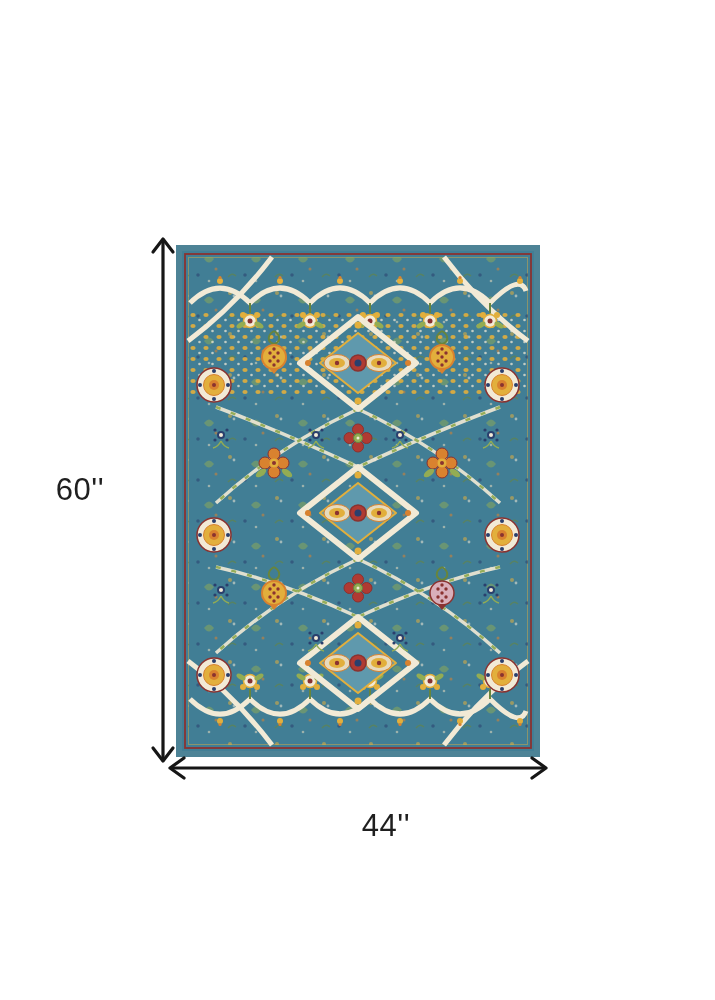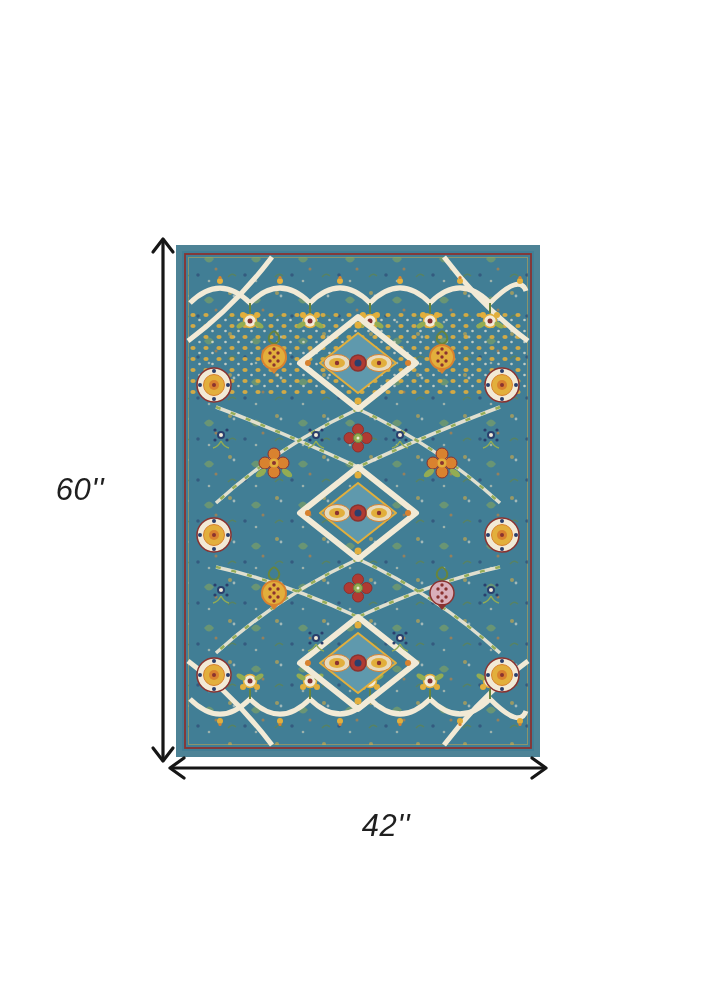--- a/index.html
+++ b/index.html
@@ -1,18 +1,18 @@
 <!DOCTYPE html>
 <html style="--background: #ffffff; --arrow: #161616; --label-text: #1f1f1f; --rug-edge: #4d8396; --rug-field: #417e95; --rug-teal-light: #5f99ad; --rug-ivory: #f2ead6; --rug-cream: #e7dabd; --rug-gold: #e2af3c; --rug-orange: #d9822f; --rug-red: #b03a32; --rug-maroon: #8a3230; --rug-green: #93ac53; --rug-olive: #68853c; --rug-navy: #2a3f6d; --rug-pink: #d9afba;"><head>
 <meta charset="utf-8">
 <style>
   html,body{margin:0;padding:0;}
   body{width:715px;height:1000px;background:var(--background,#fff);
        font-family:"Liberation Sans", sans-serif;overflow:hidden;}
-  .stage{position:relative;width:715px;height:1000px;background:var(--background,#fff);font-style:italic;}
+  .stage{position:relative;width:715px;height:1000px;background:var(--background,#fff);}
   .rug{position:absolute;left:176px;top:245px;width:364px;height:512px;}
   .overlay{position:absolute;left:0;top:0;width:715px;height:1000px;pointer-events:none;}
   .dim-label{position:absolute;color:var(--label-text,#1f1f1f);font-size:31px;
              line-height:1;text-align:center;letter-spacing:0.5px;}
   .dim-label.v{left:48px;top:474px;width:64px;}
   .dim-label.h{left:354px;top:810px;width:64px;}
   .arrow{stroke:var(--arrow,#161616);fill:none;stroke-width:3.2;stroke-linecap:round;stroke-linejoin:round;}
   
   .f-none{fill:none}.f-edge{fill:var(--rug-edge)}.f-field{fill:var(--rug-field)}
   .f-tealL{fill:var(--rug-teal-light)}.f-ivory{fill:var(--rug-ivory)}.f-cream{fill:var(--rug-cream)}
@@ -262,14 +262,14 @@
       <path class="arrow" d="M153 748 L163 761 L173 748"></path>
     </g>
     <g>
       <line class="arrow" x1="172" y1="768" x2="544" y2="768"></line>
       <path class="arrow" d="M184 758 L170 768 L184 778"></path>
       <path class="arrow" d="M532 758 L546 768 L532 778"></path>
     </g>
   </svg>
 
   <div class="dim-label v">60''</div>
-  <div class="dim-label h">42''</div>
+  <div class="dim-label h">44''</div>
 </div>
 
 </body></html>

